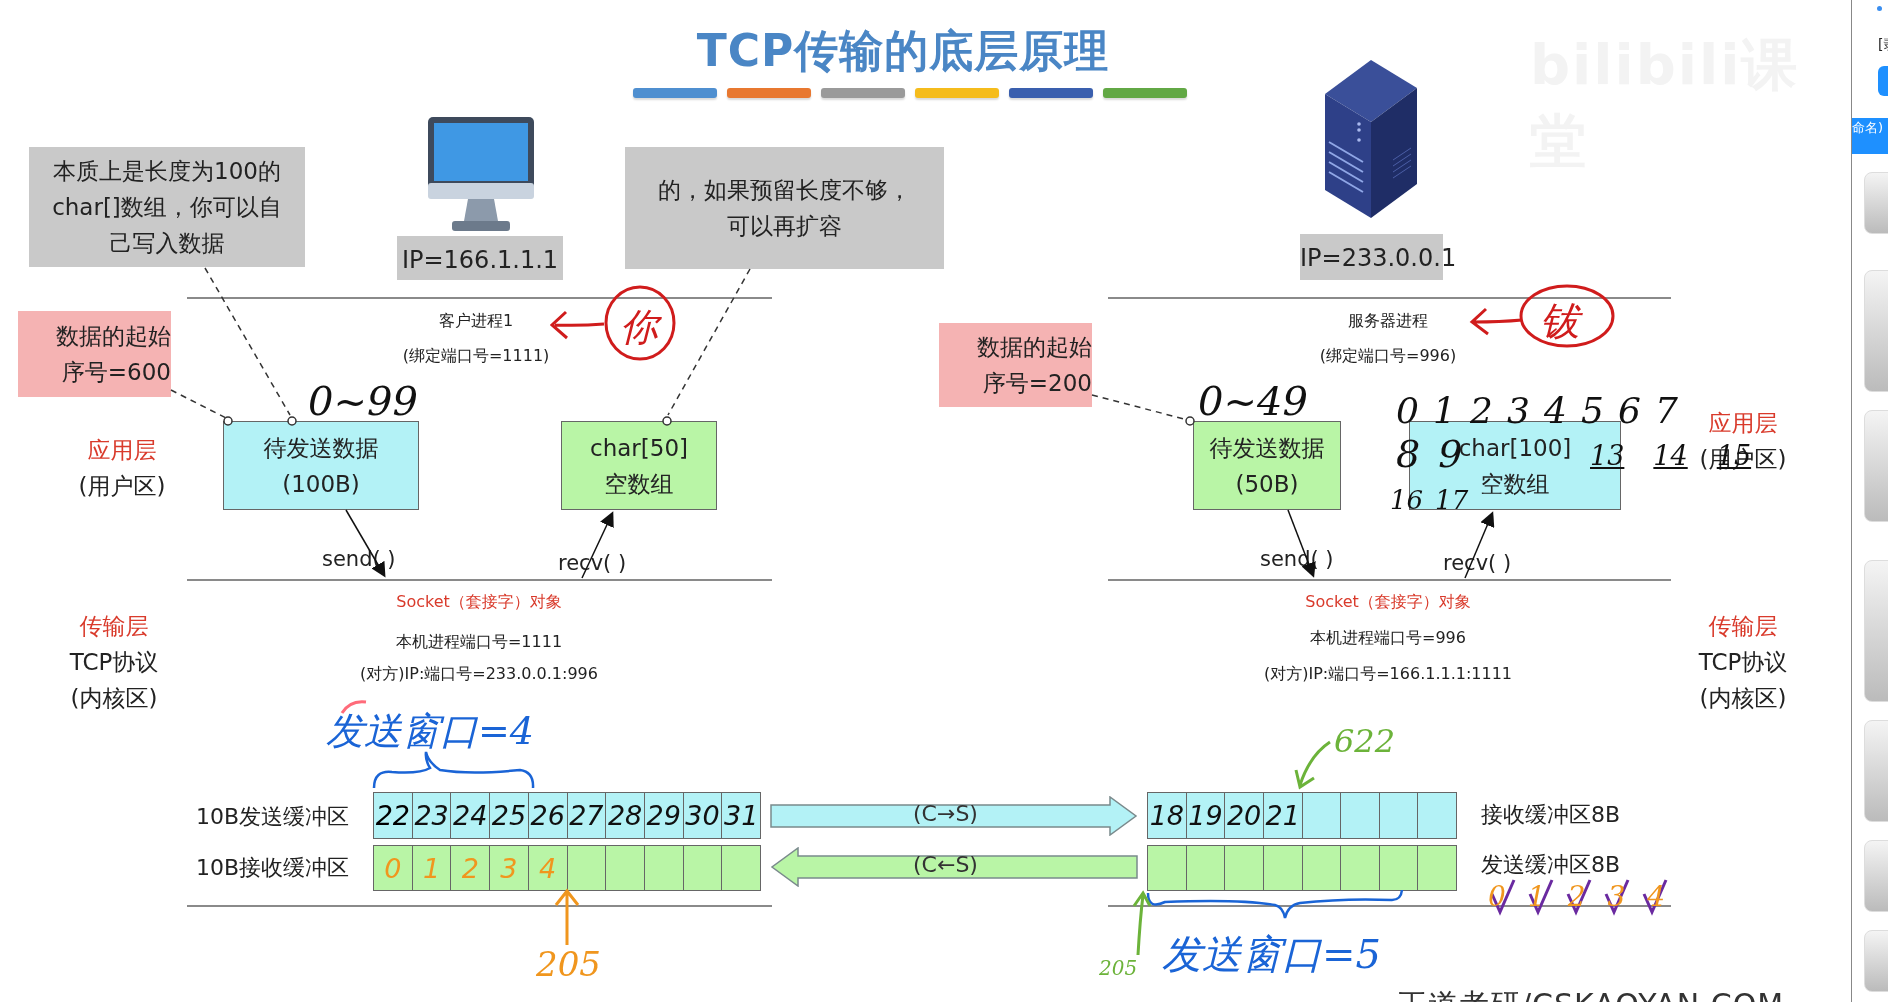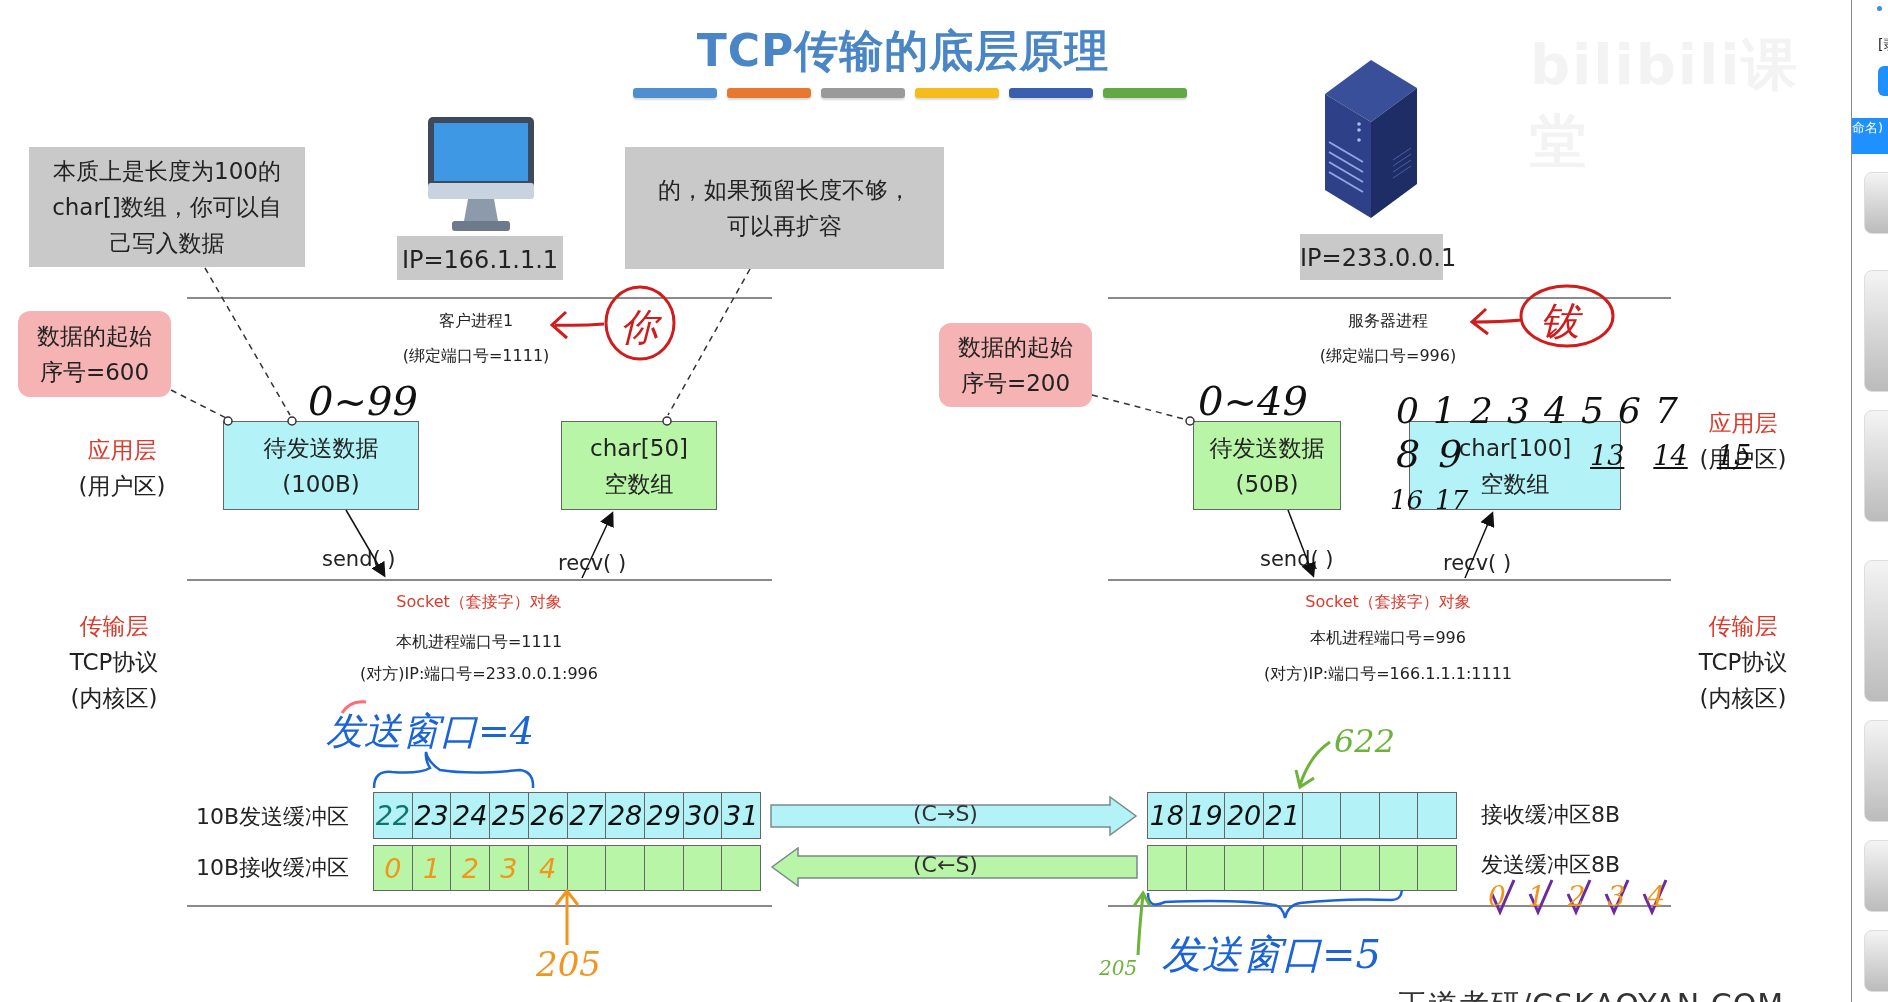--- a/index.html
+++ b/index.html
@@ -4,21 +4,21 @@
 <style>
   html, body { margin:0; padding:0; }
   body { width:1888px; height:1002px; overflow:hidden; background:#ffffff; position:relative;
          font-family:"DejaVu Sans", "Liberation Sans", sans-serif; color:#222; }
   .abs { position:absolute; }
   #slide { position:absolute; left:0; top:0; width:1851px; height:1002px; background:#fff; overflow:hidden; }
   .title { left:0; width:1806px; top:22px; text-align:center; font-size:44px; font-weight:bold; color:#4a86c5; letter-spacing:1px; }
   .cbar { top:88px; height:10px; width:84px; border-radius:3px; box-shadow:0 2px 2px rgba(0,0,0,0.15); }
   .note { background:#c9c9c9; color:#222; font-size:23px; line-height:36px; text-align:center; display:flex; flex-direction:column; justify-content:center; }
   .ipbox { background:#c9c9c9; font-size:24px; text-align:center; line-height:48px; }
-  .pink { background:#f5b3b3; font-size:23px; line-height:36px; text-align:center; display:flex; flex-direction:column; justify-content:center;border-radius:12px; }
+  .pink { background:#f5b3b3; font-size:23px; line-height:36px; text-align:right; display:flex; flex-direction:column; justify-content:center; }
   .hline { height:2px; background:#8a8a8a; }
   .ctext { text-align:center; font-size:16px; white-space:nowrap; transform:translateX(-50%); }
   .red { color:#d93a2b; }
   .box { border:1.5px solid #666; box-sizing:border-box; font-size:23px; line-height:36px; text-align:center; display:flex; flex-direction:column; justify-content:center; }
   .cyan { background:#b3f2f6; }
   .green { background:#b9f5a6; }
   .layer { text-align:center; font-size:23px; line-height:36px; transform:translateX(-50%); white-space:nowrap; }
   .fn { font-size:21px;margin-top:20px; }
   .buf { display:flex; border:1.5px solid #666; box-sizing:border-box; }
   .cell { flex:1; border-right:1.5px solid #666; display:flex; align-items:center; justify-content:center;
@@ -105,21 +105,21 @@
   <div class="abs layer" style="left:114px;top:608px;">
     <div class="red">传输层</div>
     <div>TCP协议</div>
     <div>(内核区)</div>
   </div>
 
   <div class="abs buflabel" style="left:196px;top:802px;">10B发送缓冲区</div>
   <div class="abs buflabel" style="left:196px;top:853px;">10B接收缓冲区</div>
 
   <div class="abs buf cyan" id="client-send-buf" style="left:373px;top:792px;width:388px;height:47px;">
-      <div class="cell" style="color: #0f766e;">22</div>
+      <div class="cell" style="color: #000000;">22</div>
       <div class="cell" style="color: rgb(17, 17, 17);">23</div>
       <div class="cell" style="color: rgb(17, 17, 17);">24</div>
       <div class="cell" style="color: rgb(17, 17, 17);">25</div>
       <div class="cell" style="color: rgb(17, 17, 17);">26</div>
       <div class="cell" style="color: rgb(17, 17, 17);">27</div>
       <div class="cell" style="color: rgb(17, 17, 17);">28</div>
       <div class="cell" style="color: rgb(17, 17, 17);">29</div>
       <div class="cell" style="color: rgb(17, 17, 17);">30</div>
       <div class="cell" style="color: rgb(17, 17, 17);">31</div>
     </div>

